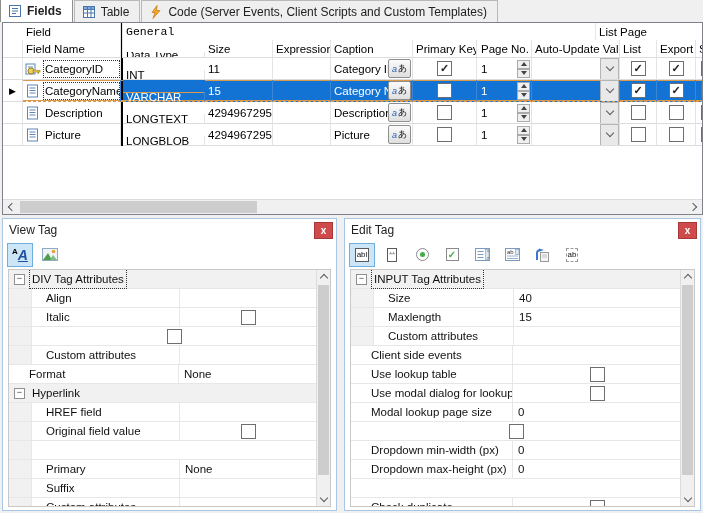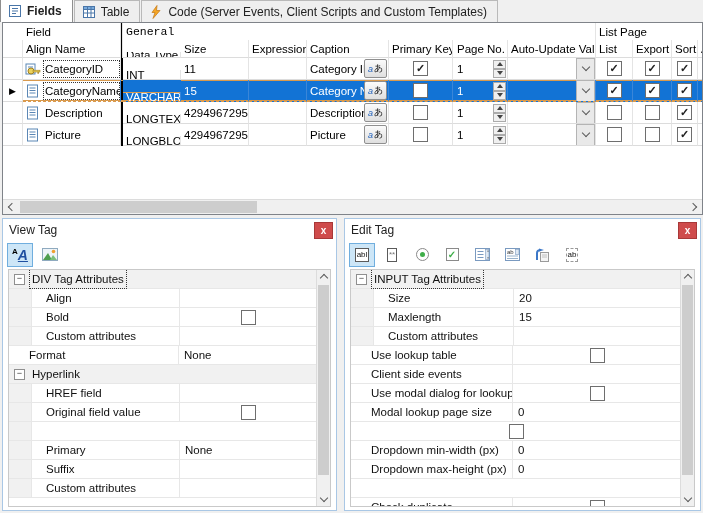--- a/index.html
+++ b/index.html
@@ -15,21 +15,21 @@
 
   
   .grid{position:absolute;top:22px;left:2px;width:699px;height:191px;border:1px solid #7f8389;background:#fff;overflow:hidden;display:flex;flex-direction:column;}
   .grow,.ghr{display:flex;flex:0 0 auto;}
   .c{flex:0 0 auto;overflow:hidden;white-space:nowrap;font-size:11.5px;color:#000;display:flex;align-items:center;box-sizing:border-box;padding:0 3px;border-right:1px solid #e4e4e4;border-bottom:1px solid #dcdcdc;}
   .ghr .c{border-right:1px solid #e4e4e4;}
   .ghr1 .c{border-bottom:none;}
   .w-rh{width:20px;padding:0;}
   .w-name{width:98px;padding:0;}
   .w-div{width:2px;padding:0;background:#000;border:none;}
-  .w-type{width:58px;margin-top:12px;}
+  .w-type{width:82px;margin-top:12px;}
   .w-size{width:68px;}
   .w-expr{width:58px;}
   .w-capt{width:82px;padding:0 1px 0 3px;}
   .w-pk{width:64px;justify-content:center;}
   .w-page{width:55px;padding:0 1px 0 4px;}
   .w-auv{width:88px;padding:0;}
   .w-list{width:37px;justify-content:center;}
   .w-exp{width:39px;justify-content:center;}
   .w-sort{width:26px;justify-content:center;text-align:right;}
   .w-extra{width:40px;}
@@ -156,21 +156,21 @@
     <div class="ghr ghr1">
       <div class="c w-rh" style="border-right:none;"></div>
       <div class="c w-name" style="padding-left:3px;">Field</div>
       <div class="c w-div"></div>
       <div class="c" style="width:473px;font-family:Liberation Mono, monospace;">General</div>
       <div class="c w-extra" style="width:140px;">List Page</div>
     </div>
 
     <div class="ghr ghr2">
       <div class="c w-rh"></div>
-      <div class="c w-name" style="padding-left:3px;">Align Name</div>
+      <div class="c w-name" style="padding-left:3px;">Field Name</div>
       <div class="c w-div"></div>
       <div class="c w-type">Data Type</div>
       <div class="c w-size">Size</div>
       <div class="c w-expr">Expression</div>
       <div class="c w-capt">Caption</div>
       <div class="c w-pk" style="justify-content:flex-start;">Primary Key</div>
       <div class="c w-page">Page No.</div>
       <div class="c w-auv" style="padding-left:3px;">Auto-Update Value</div>
       <div class="c w-list" style="justify-content:flex-start;">List</div>
       <div class="c w-exp" style="justify-content:flex-start;">Export</div>
@@ -442,21 +442,27 @@
           </div>
         <div class="prow pchild">
             <span class="gut"></span>
             <div class="pname">Align</div>
             <div class="pval">
               <span></span>
             </div>
           </div>
         <div class="prow pchild">
             <span class="gut"></span>
-            <div class="pname">Bold</div>
+            <div class="pname">Italic</div>
+            <div class="pval center">
+              <span class="cb"></span>
+            </div>
+          </div>
+        <div class="prow pchild">
+            <span class="gut"></span>
             <div class="pval center">
               <span class="cb"></span>
             </div>
           </div>
         <div class="prow pchild">
             <span class="gut"></span>
             <div class="pname">Custom attributes</div>
             <div class="pval">
               <span></span>
             </div>
@@ -581,50 +587,50 @@
     <div class="pgrid">
       <div class="pgrid-inner">
         <div class="prow pgroup">
             <span class="collapse-box">−</span>
             <span class="plabel focusline">INPUT Tag Attributes</span>
           </div>
         <div class="prow pchild">
             <span class="gut"></span>
             <div class="pname">Size</div>
             <div class="pval">
-              <span>20</span>
+              <span>40</span>
             </div>
           </div>
         <div class="prow pchild">
             <span class="gut"></span>
             <div class="pname">Maxlength</div>
             <div class="pval">
               <span>15</span>
             </div>
           </div>
         <div class="prow pchild">
             <span class="gut"></span>
             <div class="pname">Custom attributes</div>
+            <div class="pval">
+              <span></span>
+            </div>
+          </div>
+        <div class="prow ptop">
+            <div class="pname">Client side events</div>
             <div class="pval">
               <span></span>
             </div>
           </div>
         <div class="prow ptop">
             <div class="pname">Use lookup table</div>
             <div class="pval center">
               <span class="cb"></span>
             </div>
           </div>
         <div class="prow ptop">
-            <div class="pname">Client side events</div>
-            <div class="pval">
-              <span></span>
-            </div>
-          </div>
-        <div class="prow ptop">
             <div class="pname">Use modal dialog for lookup</div>
             <div class="pval center">
               <span class="cb"></span>
             </div>
           </div>
         <div class="prow ptop">
             <div class="pname">Modal lookup page size</div>
             <div class="pval">
               <span>0</span>
             </div>

